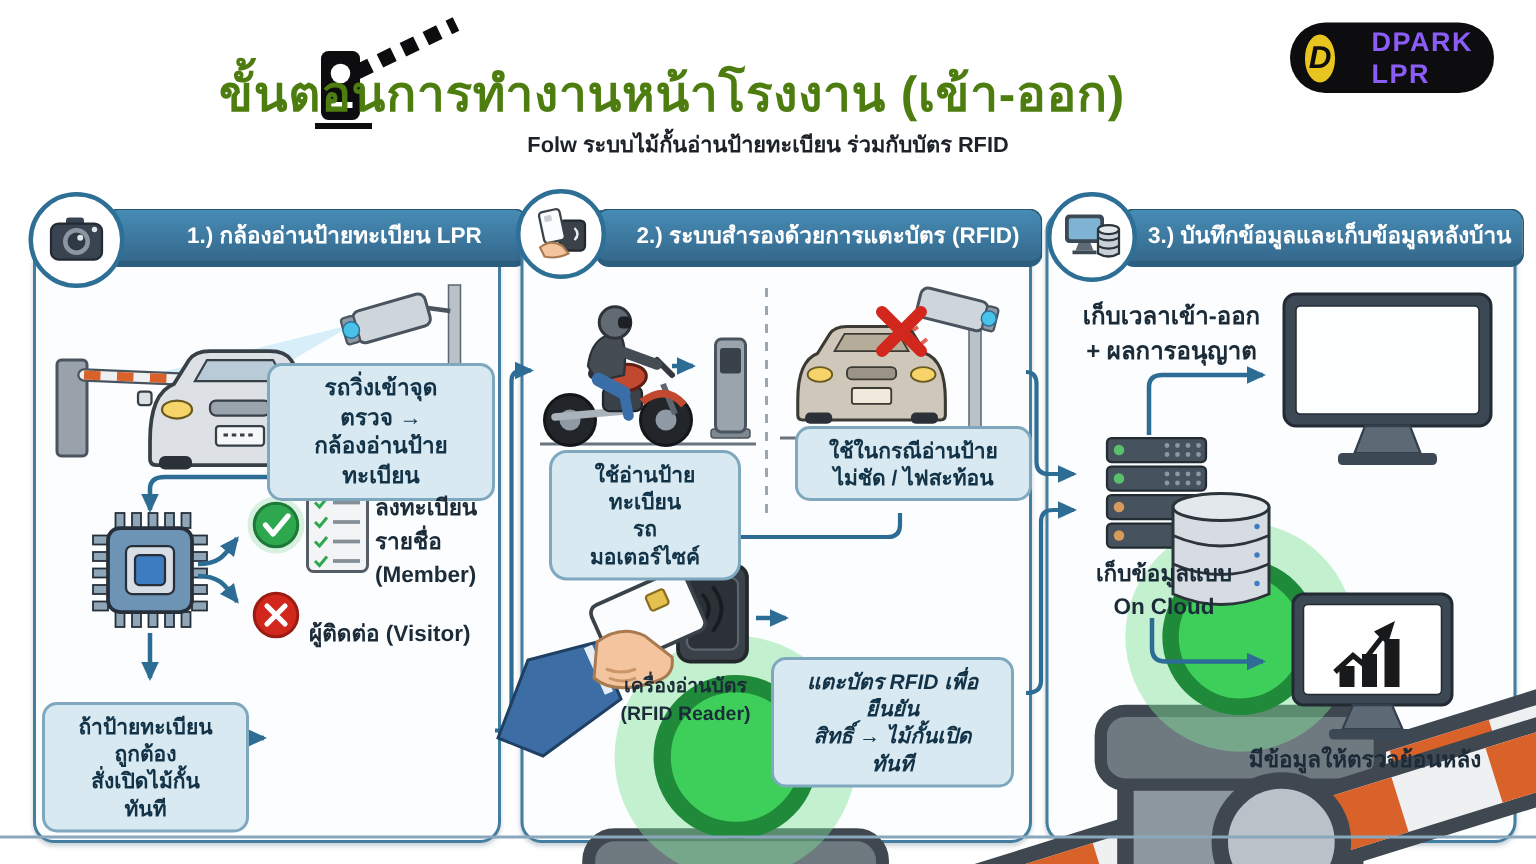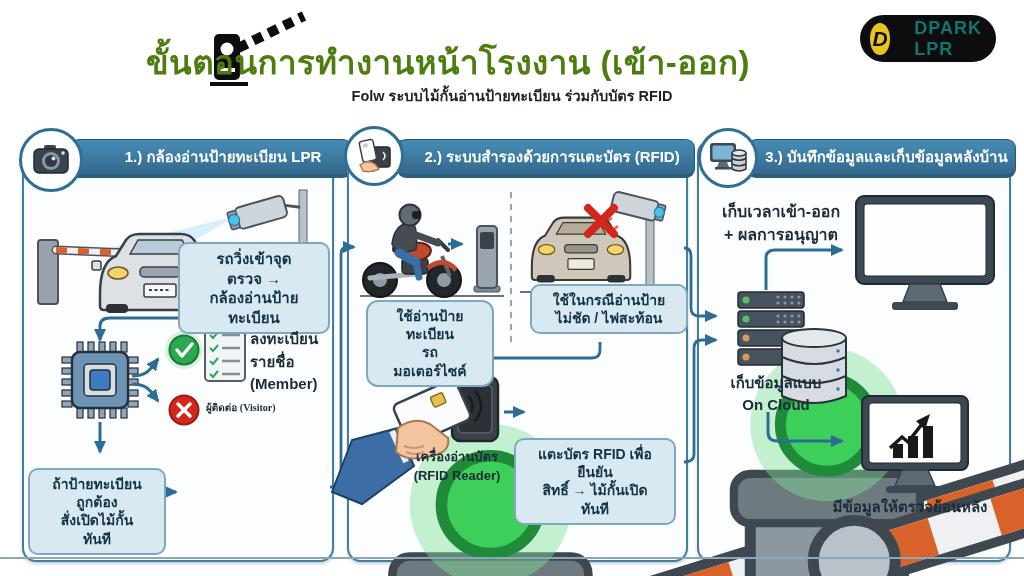--- a/index.html
+++ b/index.html
@@ -6,21 +6,21 @@
   .stage{position:relative;width:1024px;height:576px;background:#ffffff;overflow:hidden;
          font-family:"Liberation Sans","DejaVu Sans",sans-serif;}
   .abs{position:absolute;}
   
   .title{left:0;top:36px;width:896px;text-align:center;font-size:33px;font-weight:bold;color:#4d7c0f;letter-spacing:.5px;}
   .subtitle{left:0;top:84px;width:1024px;text-align:center;font-size:14.5px;font-weight:bold;color:#1c2228;}
   .logo{left:860px;top:15px;width:136px;height:47px;background:#0d0d0f;border-radius:24px;
         display:flex;align-items:center;gap:8px;padding:0 10px;box-sizing:border-box;}
   .logo-d{width:32px;height:32px;border-radius:50%;background:#e8c51e;color:#0d0d0f;display:flex;
           align-items:center;justify-content:center;font-weight:bold;font-style:italic;font-size:21px;}
-  .logo-t{color:#0f766e;font-weight:bold;font-size:18px;letter-spacing:1px;margin-left:16px;}
+  .logo-t{color:#8b5cf6;font-weight:bold;font-size:18px;letter-spacing:1px;margin-left:16px;}
   
   .panel{background:#fbfdfe;border:2px solid #437d9f;border-radius:14px;box-shadow:0 2px 3px rgba(40,70,95,.25);}
   .phead{position:absolute;top:-3px;height:34px;background:linear-gradient(#468cb5,#35688c);
          border:1px solid #27566f;border-bottom:4px solid #2a5d7e;border-radius:9px;
          display:flex;align-items:center;justify-content:center;color:#ffffff;font-weight:bold;font-size:15px;}
   .badge{position:absolute;background:#ffffff;border:3px solid #2e6f96;border-radius:50%;
          display:flex;align-items:center;justify-content:center;}
   
   .bubble{background:#d8e9f1;border:2px solid #7fa8bf;border-radius:10px;color:#123247;font-weight:bold;
           text-align:center;font-size:14px;line-height:1.3;padding:5px 20px;box-sizing:border-box;}
@@ -356,39 +356,39 @@
 
   <div class="abs bubble" style="left:178px;top:242px;width:152px;font-size:15px;">
     <span class="line">รถวิ่งเข้าจุดตรวจ →</span>
     <span class="line">กล้องอ่านป้ายทะเบียน</span>
   </div>
   <div class="abs lbl lbl-left" style="left:250px;top:328px;width:84px;font-size:15px;line-height:1.5;">
     <span class="line">ลงทะเบียน</span>
     <span class="line">รายชื่อ</span>
     <span class="line">(Member)</span>
   </div>
-  <div class="abs lbl lbl-left" style="left:206px;top:401px;width:125px;font-size:10px;font-family:Liberation Serif, serif;">ผู้ติดต่อ (Visitor)</div>
+  <div class="abs lbl lbl-left" style="left:206px;top:412px;width:125px;font-size:15px;">ผู้ติดต่อ (Visitor)</div>
   <div class="abs bubble" style="left:28px;top:468px;width:138px;">
     <span class="line">ถ้าป้ายทะเบียนถูกต้อง</span>
     <span class="line">สั่งเปิดไม้กั้นทันที</span>
   </div>
 
   <div class="abs bubble" style="left:366px;top:300px;width:128px;border-radius:12px;">
     <span class="line">ใช้อ่านป้ายทะเบียน</span>
     <span class="line">รถมอเตอร์ไซค์</span>
   </div>
   <div class="abs bubble" style="left:530px;top:284px;width:158px;">
     <span class="line">ใช้ในกรณีอ่านป้าย</span>
     <span class="line">ไม่ชัด / ไฟสะท้อน</span>
   </div>
   <div class="abs lbl" style="left:404px;top:448px;width:106px;font-size:13px;">
     <span class="line">เครื่องอ่านบัตร</span>
     <span class="line">(RFID Reader)</span>
   </div>
-  <div class="abs bubble" style="left:514px;top:438px;width:162px;">
+  <div class="abs bubble" style="left:514px;top:438px;width:162px;font-style:italic;">
     <span class="line">แตะบัตร RFID เพื่อยืนยัน</span>
     <span class="line">สิทธิ์ → ไม้กั้นเปิดทันที</span>
   </div>
 
   <div class="abs lbl" style="left:706px;top:200px;width:150px;font-size:16px;">
     <span class="line">เก็บเวลาเข้า-ออก</span>
     <span class="line">+ ผลการอนุญาต</span>
   </div>
   <div class="abs lbl" style="left:718px;top:372px;width:116px;font-size:15px;">
     <span class="line">เก็บข้อมูลแบบ</span>

